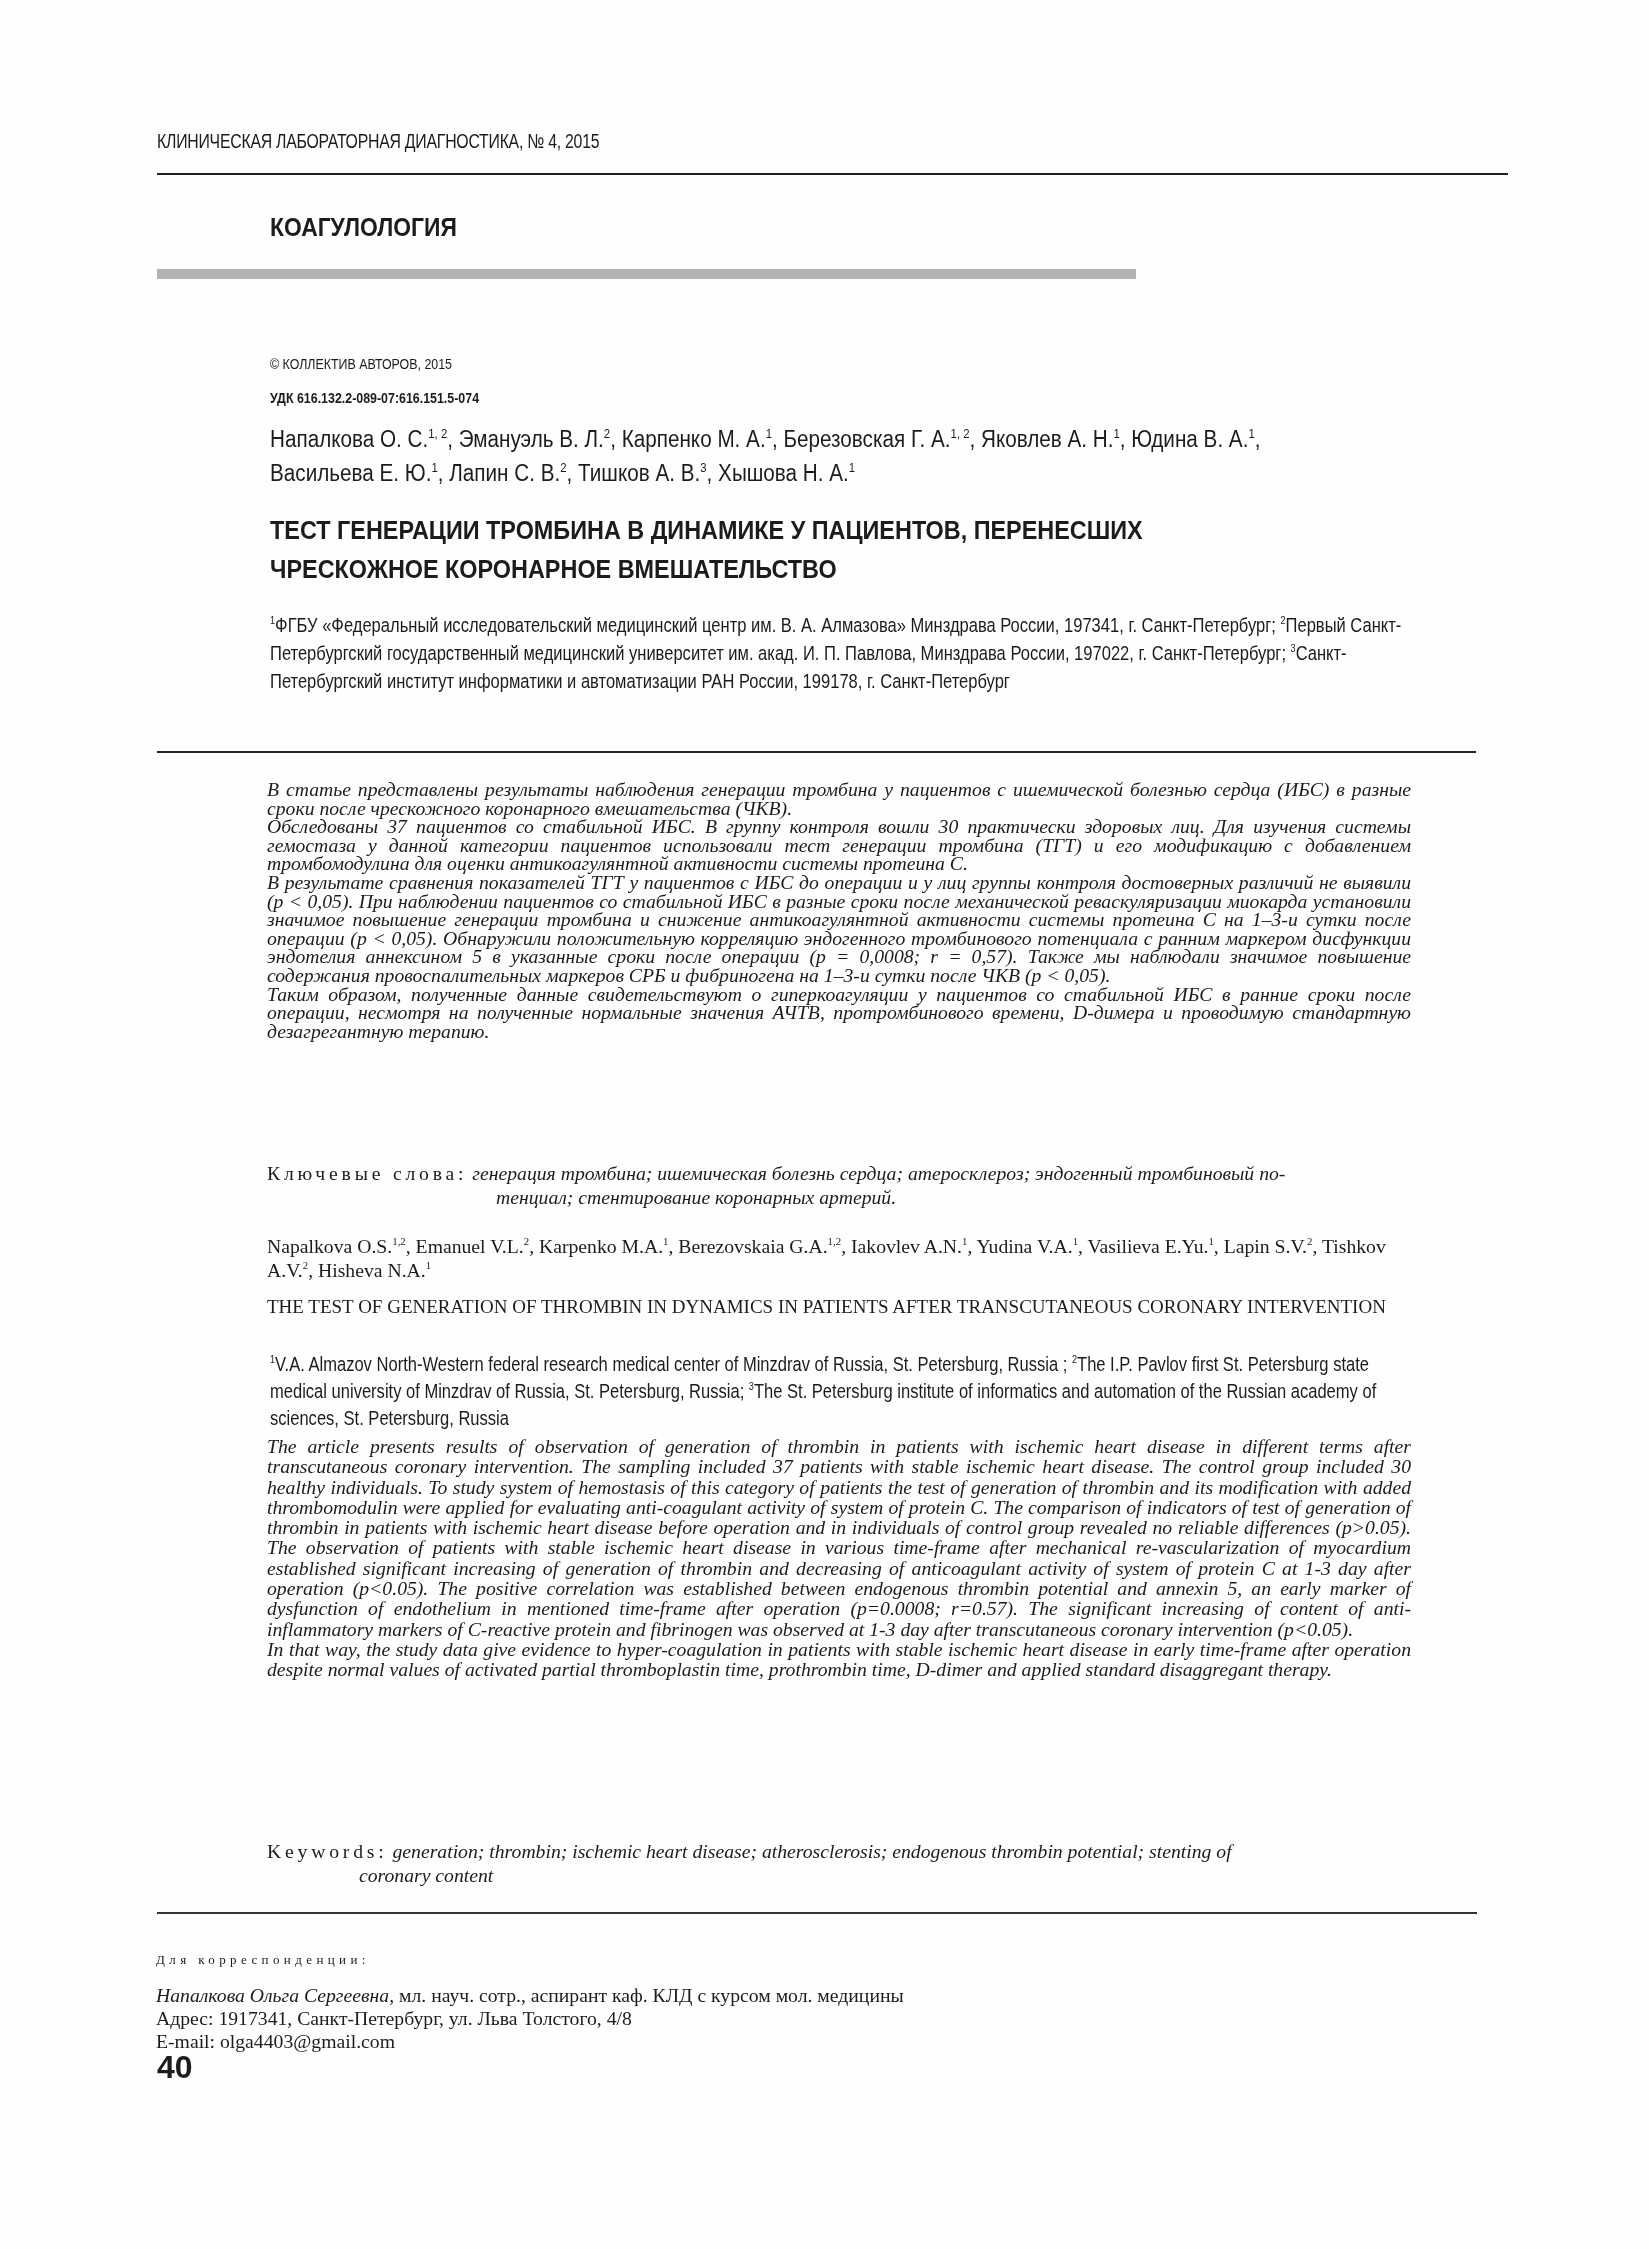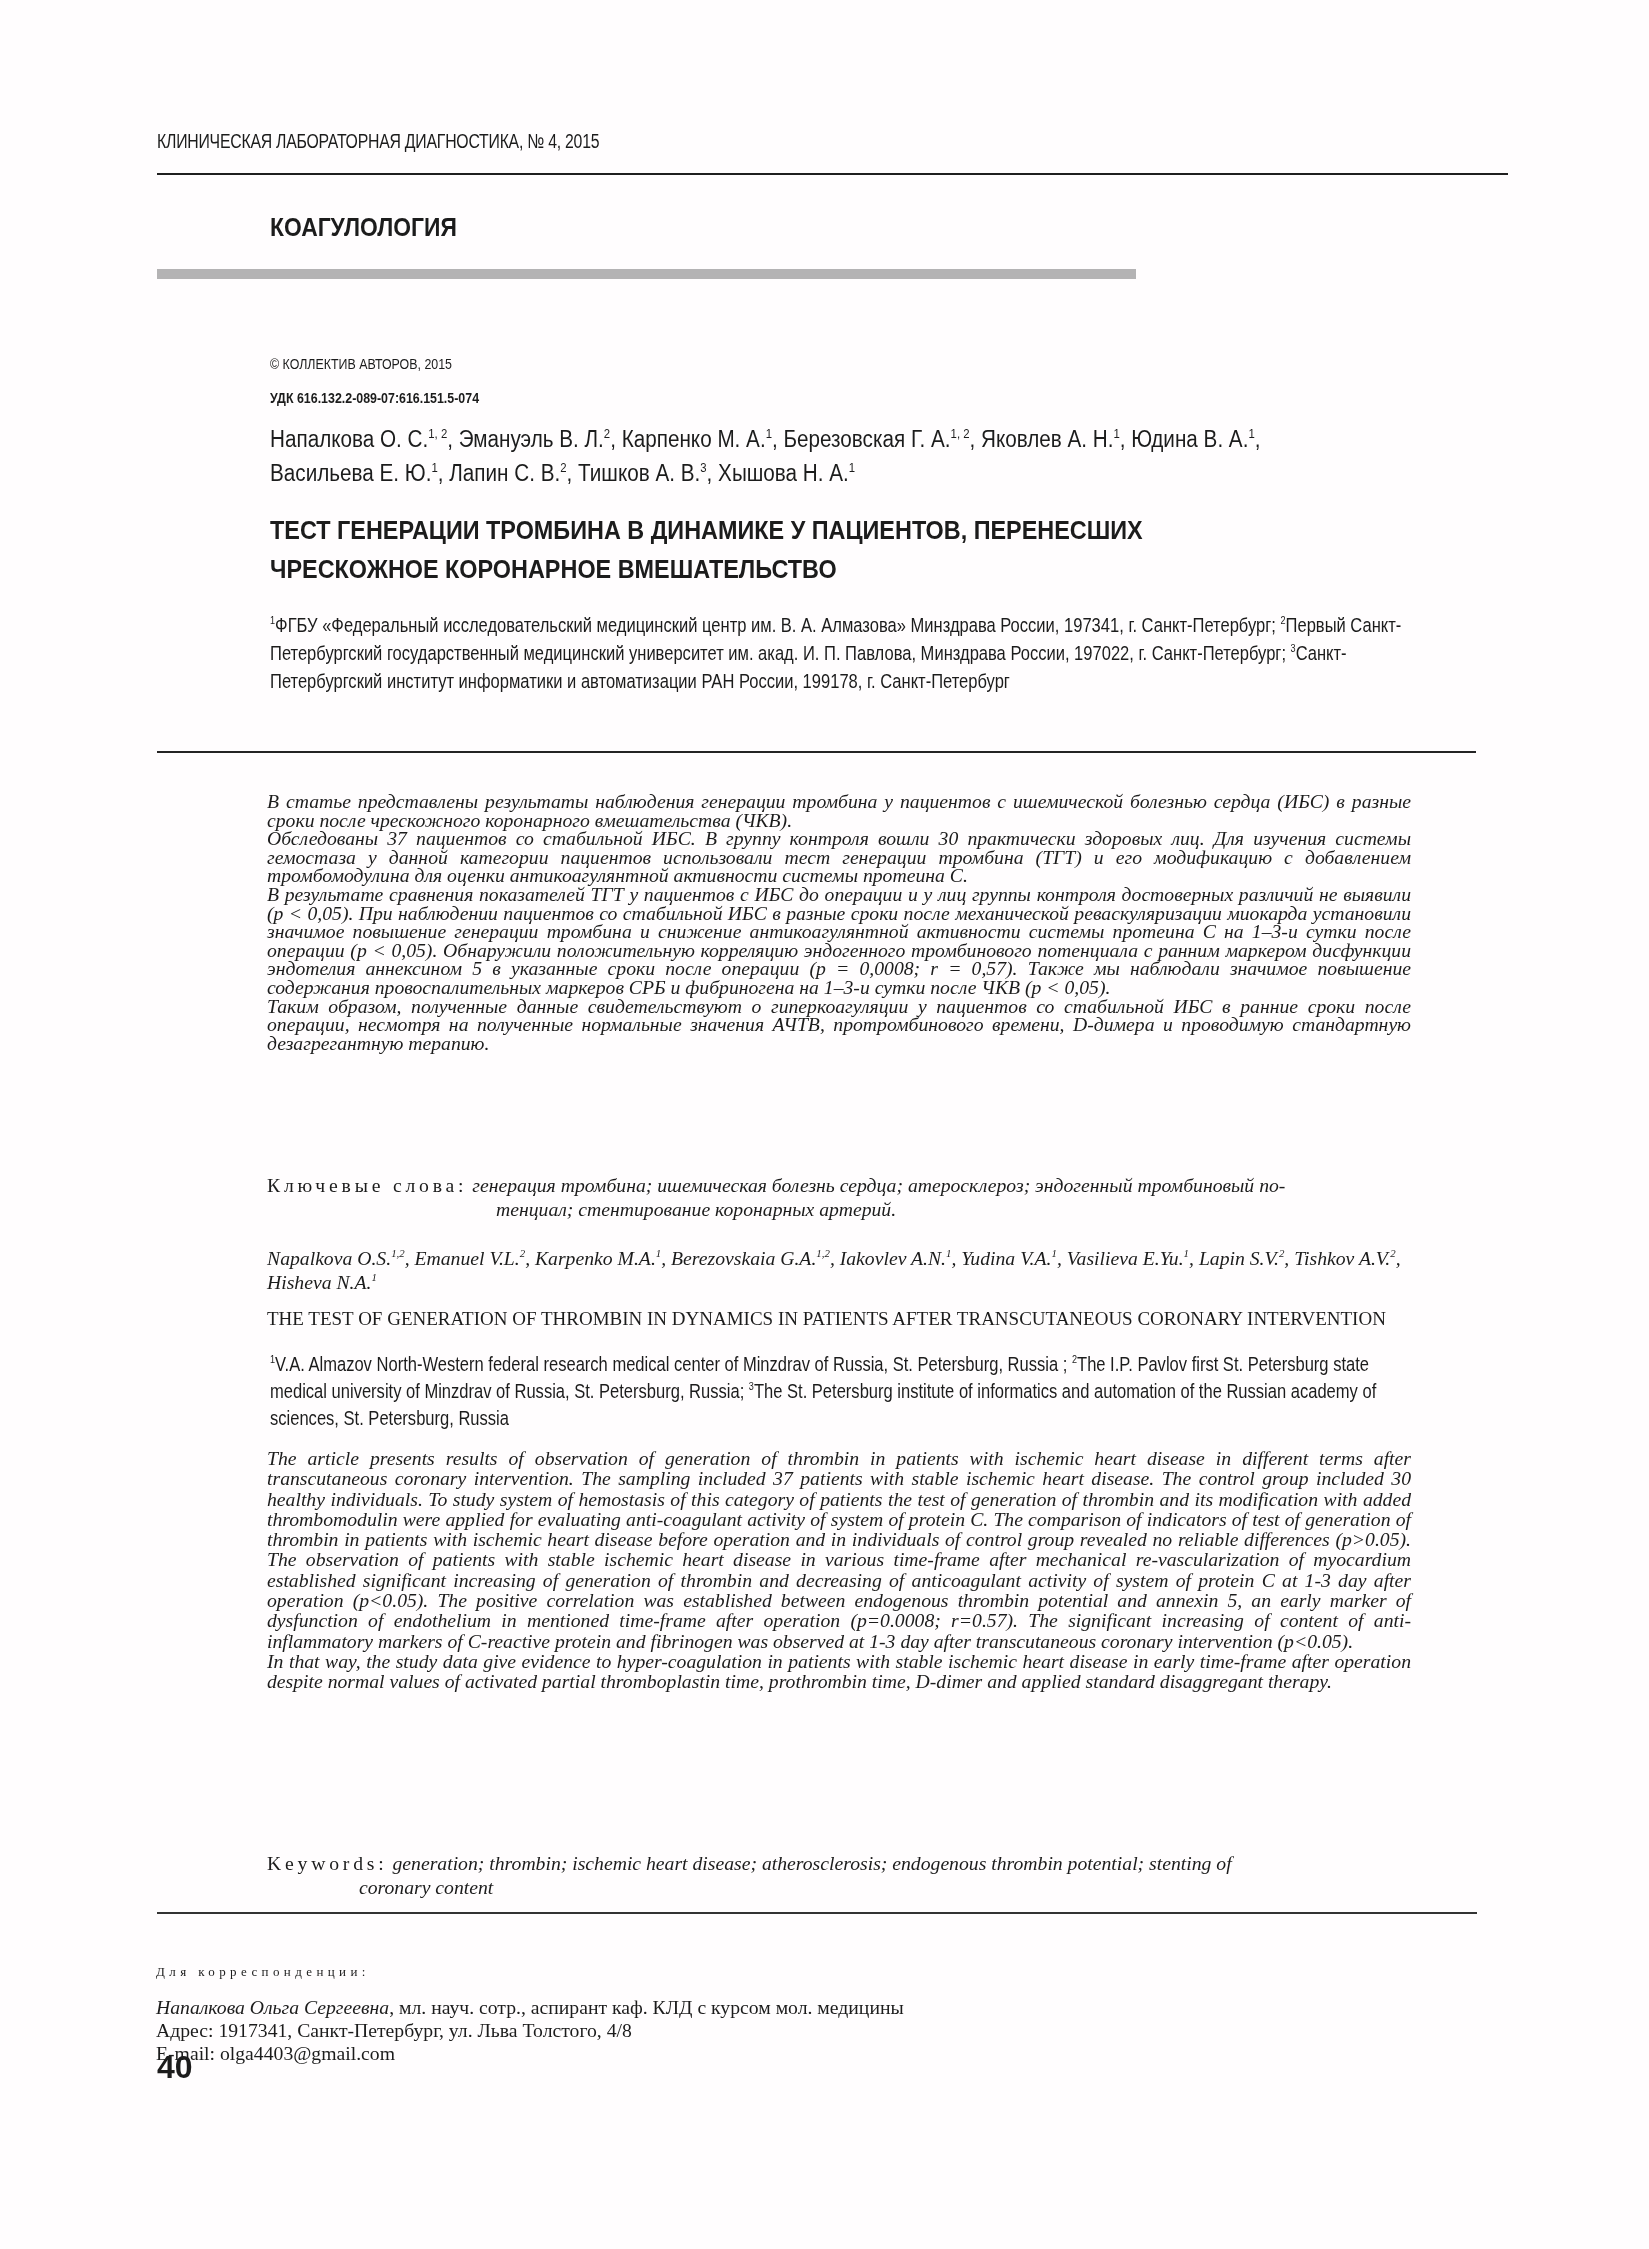--- a/index.html
+++ b/index.html
@@ -2,21 +2,21 @@
 <html style="font-size:10.2px"><head>
 <meta charset="utf-8">
 <style>
   html, body { margin: 0; padding: 0; }
   body {
     width: 1650px; height: 2250px; background: #fffdfe;
     position: relative; overflow: hidden; color: #1c1c1c;
   }
   .abs { position: absolute; }
   .sans { font-family: "Liberation Sans", "DejaVu Sans", sans-serif; }
-  .serif { font-family: "Liberation Serif", "DejaVu Serif", serif; margin-top: 12px; }
+  .serif { font-family: "Liberation Serif", "DejaVu Serif", serif; }
 
   #running-head {
     left: 157px; top: 130px; font-size: 20.3px; letter-spacing: -0.3px;
     transform: scaleX(0.78); transform-origin: left center; white-space: nowrap;
   }
   #top-rule { left: 157px; top: 173px; width: 1351px; height: 1.9px; background: #1f1f1f; }
   #section-title {
     left: 270px; top: 213px; font-size: 25.4px; font-weight: bold;
     transform: scaleX(0.9); transform-origin: left center; white-space: nowrap;
   }
@@ -46,21 +46,21 @@
   }
   .abstract p { margin: 0; }
   #abstract-ru { top: 780px; }
 
   .kw { left: 267px; width: 1144px; font-size: 19.7px; line-height: 23.5px; }
   .kw-label { letter-spacing: 3.8px; font-style: normal; text-align: right; }
   .kw-text { font-style: italic; }
   #keywords-ru { top: 1162px; }
   #keywords-ru .kw-cont, #keywords-en .kw-cont { display: block; padding-left: 229px; }
 
-  #authors-en { left: 267px; top: 1235px; width: 1143px; font-size: 19.7px; line-height: 23.5px; font-style: italic; }
+  #authors-en { left: 267px; top: 1235px; width: 1143px; font-size: 19.7px; line-height: 23.5px; }
   #title-en { left: 267px; top: 1295px; width: 1143px; font-size: 19px; line-height: 23.5px; text-transform: uppercase; }
   #affil-en {
     left: 270px; top: 1351px; width: 1359px; font-size: 19.7px; line-height: 27px;
     transform: scaleX(0.84); transform-origin: left top;
   }
   #abstract-en { top: 1436px; line-height: 20.3px; }
   #keywords-en { top: 1840px; }
   #keywords-en .kw-cont { padding-left: 92px; }
 
   #bottom-rule { left: 157px; top: 1912px; width: 1320px; height: 1.9px; background: #333; }

